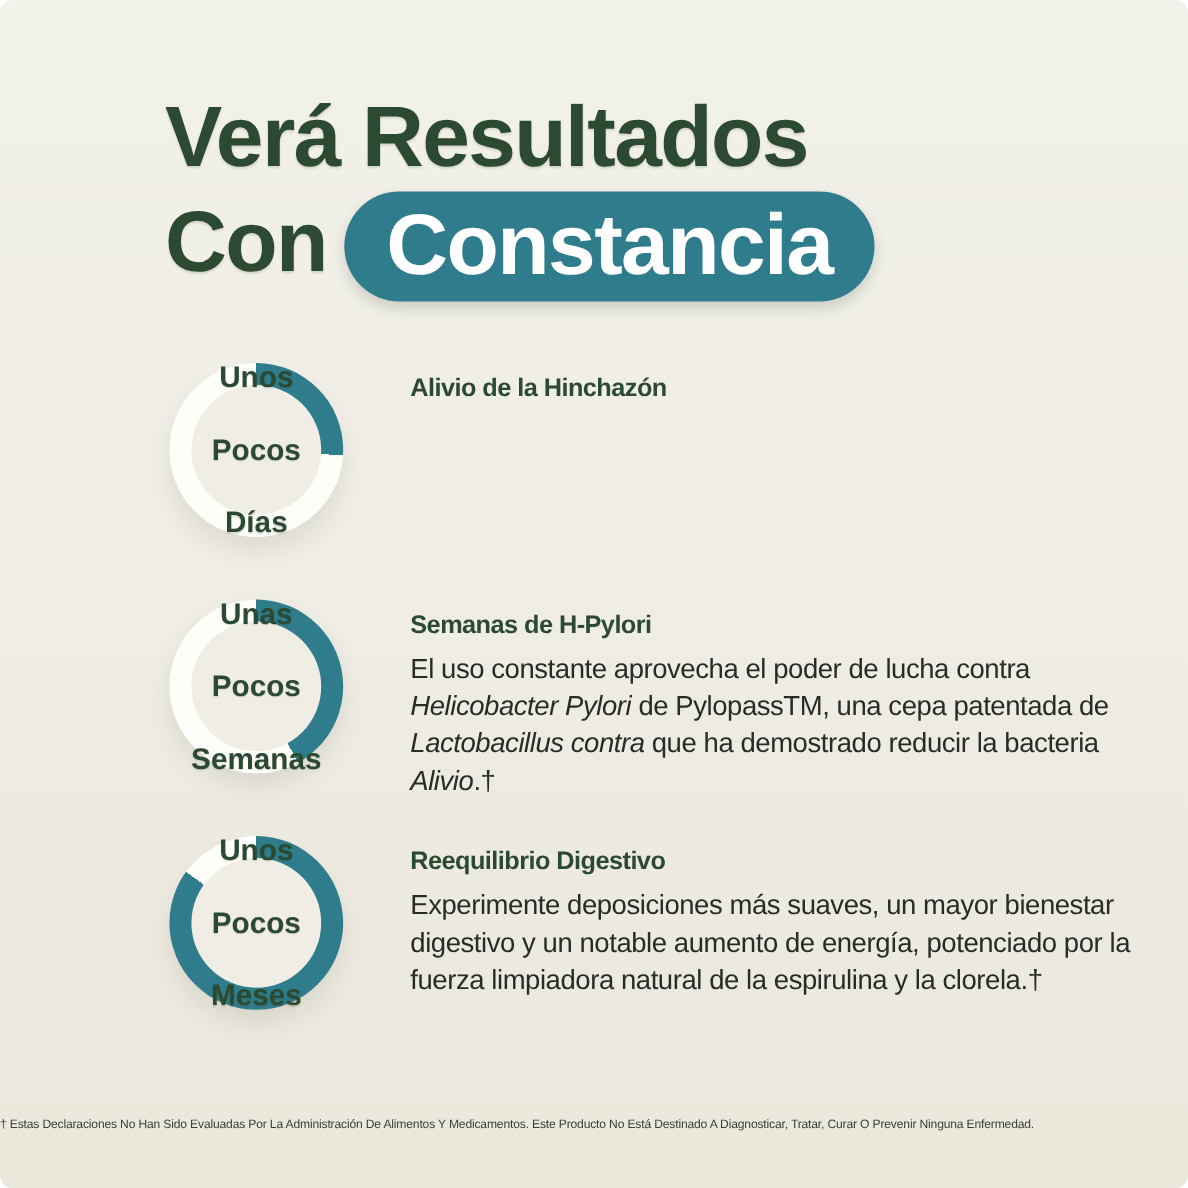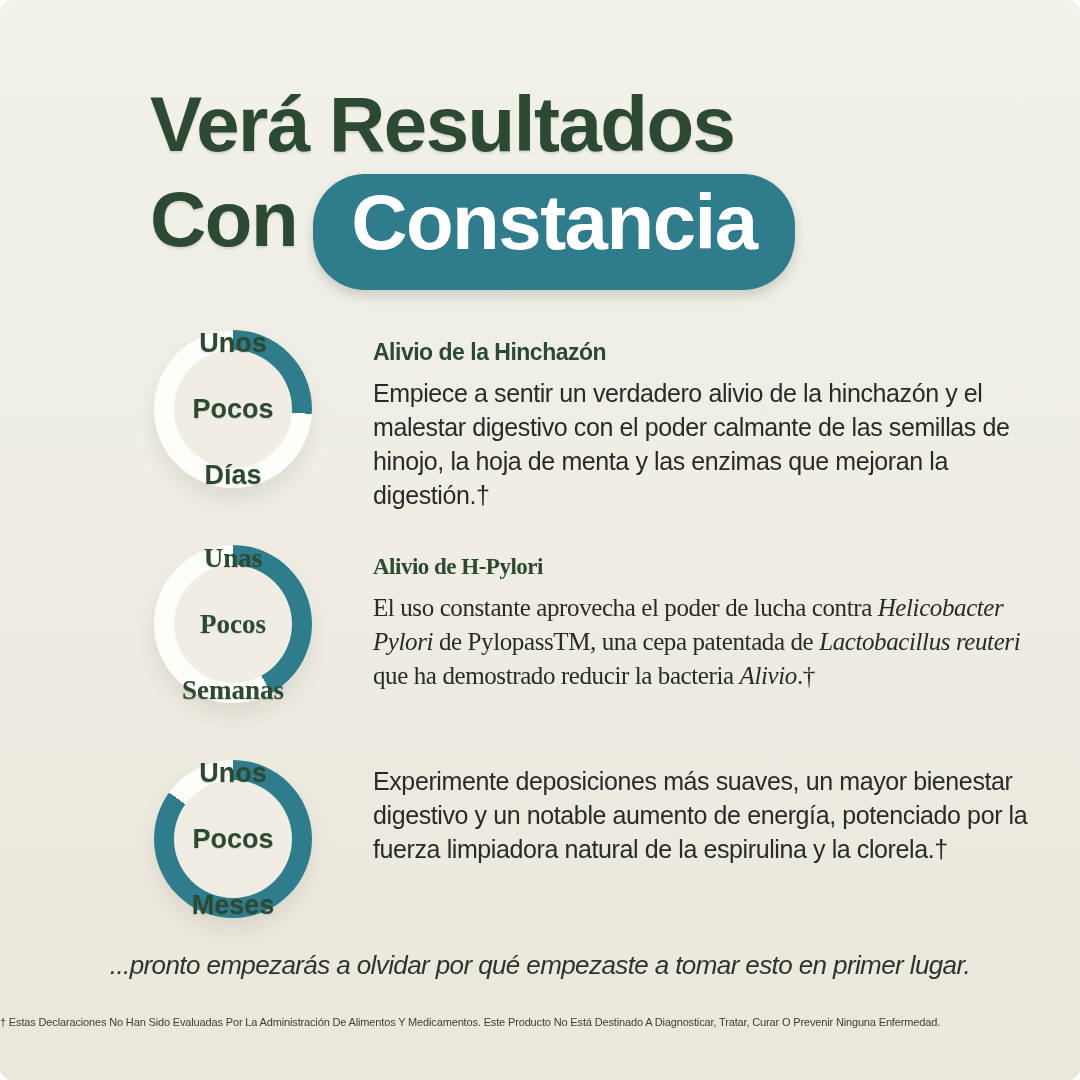--- a/index.html
+++ b/index.html
@@ -23,27 +23,27 @@
   }
   .title-line2{display:flex; align-items:flex-start; margin-top:4px;}
   .title-con{
     font-size:78px; font-weight:bold; letter-spacing:-1.5px;
     color:var(--title-green,#2b4a31); text-shadow:0 2px 2px rgba(40,40,20,.14);
   }
   .title-pill{
     display:inline-block; margin-left:16px;
     background:var(--teal,#2f7c8c); color:#fff;
     font-size:78px; font-weight:bold; letter-spacing:-1.5px; line-height:80px;
-    padding:8px 38px 28px; border-radius:52px;
+    padding:8px 38px 12px; border-radius:52px;
     box-shadow:0 6px 12px rgba(40,50,40,.18);
   }
 
   
   .row{position:absolute; left:0; right:0; height:180px;}
-  .row-1{top:330px;} .row-2{top:545px;font-family:Liberation Serif, serif;} .row-3{top:760px;}
+  .row-1{top:330px;} .row-2{top:545px;} .row-3{top:760px;}
 
   .ring{
     position:absolute; left:154px; top:0; width:158px; height:158px;
     border-radius:50%;
     box-shadow:0 12px 20px rgba(60,60,35,.10);
   }
   .ring::before{
     content:""; position:absolute; inset:20px; border-radius:50%;
     background:var(--background,#efede4);
   }
@@ -94,47 +94,46 @@
   <section class="row row-1">
     <div class="ring" style="background: conic-gradient(rgb(47, 124, 140) 0%, rgb(47, 124, 140) 26%, rgb(253, 253, 249) 26%, rgb(253, 253, 249) 100%);">
       <div class="ring-label">
         <span>Unos</span>
         <span>Pocos</span>
         <span>Días</span>
       </div>
     </div>
     <div class="content">
       <h2 class="benefit-heading">Alivio de la Hinchazón</h2>
-      <p class="benefit-body">Empiece a sentir un verdadero alivio de la hinchazón y el malestar digestivo con el poder calmante de las semillas de hinojo, la hoja de menta y las enzimas que mejoran la digestión.†</p>
     </div>
   </section>
 
   <section class="row row-2">
     <div class="ring" style="background: conic-gradient(rgb(47, 124, 140) 0%, rgb(47, 124, 140) 42%, rgb(253, 253, 249) 42%, rgb(253, 253, 249) 100%);">
       <div class="ring-label">
         <span>Unas</span>
         <span>Pocos</span>
         <span>Semanas</span>
       </div>
     </div>
     <div class="content">
-      <h2 class="benefit-heading">Alivio de H-Pylori</h2>
-      <p class="benefit-body"><span>El uso constante aprovecha el poder de lucha contra </span><span class="it">Helicobacter Pylori</span><span> de PylopassTM, una cepa patentada de </span><span class="it">Lactobacillus reuteri</span><span> que ha demostrado reducir la bacteria </span><span class="it">Alivio</span><span>.†</span></p>
+      <h2 class="benefit-heading">Semanas de H-Pylori</h2>
+      <p class="benefit-body"><span>El uso constante aprovecha el poder de lucha contra </span><span class="it">Helicobacter Pylori</span><span> de PylopassTM, una cepa patentada de </span><span class="it">Lactobacillus contra</span><span> que ha demostrado reducir la bacteria </span><span class="it">Alivio</span><span>.†</span></p>
     </div>
   </section>
 
   <section class="row row-3">
     <div class="ring" style="background: conic-gradient(rgb(47, 124, 140) 0%, rgb(47, 124, 140) 85%, rgb(253, 253, 249) 85%, rgb(253, 253, 249) 100%);">
       <div class="ring-label">
         <span>Unos</span>
         <span>Pocos</span>
         <span>Meses</span>
       </div>
     </div>
     <div class="content">
+      <h2 class="benefit-heading">Reequilibrio Digestivo</h2>
       <p class="benefit-body">Experimente deposiciones más suaves, un mayor bienestar digestivo y un notable aumento de energía, potenciado por la fuerza limpiadora natural de la espirulina y la clorela.†</p>
     </div>
   </section>
 
-  <p class="quote">...pronto empezarás a olvidar por qué empezaste a tomar esto en primer lugar.</p>
   <p class="disclaimer">† Estas Declaraciones No Han Sido Evaluadas Por La Administración De Alimentos Y Medicamentos. Este Producto No Está Destinado A Diagnosticar, Tratar, Curar O Prevenir Ninguna Enfermedad.</p>
 
 </div>
 
 </body></html>

